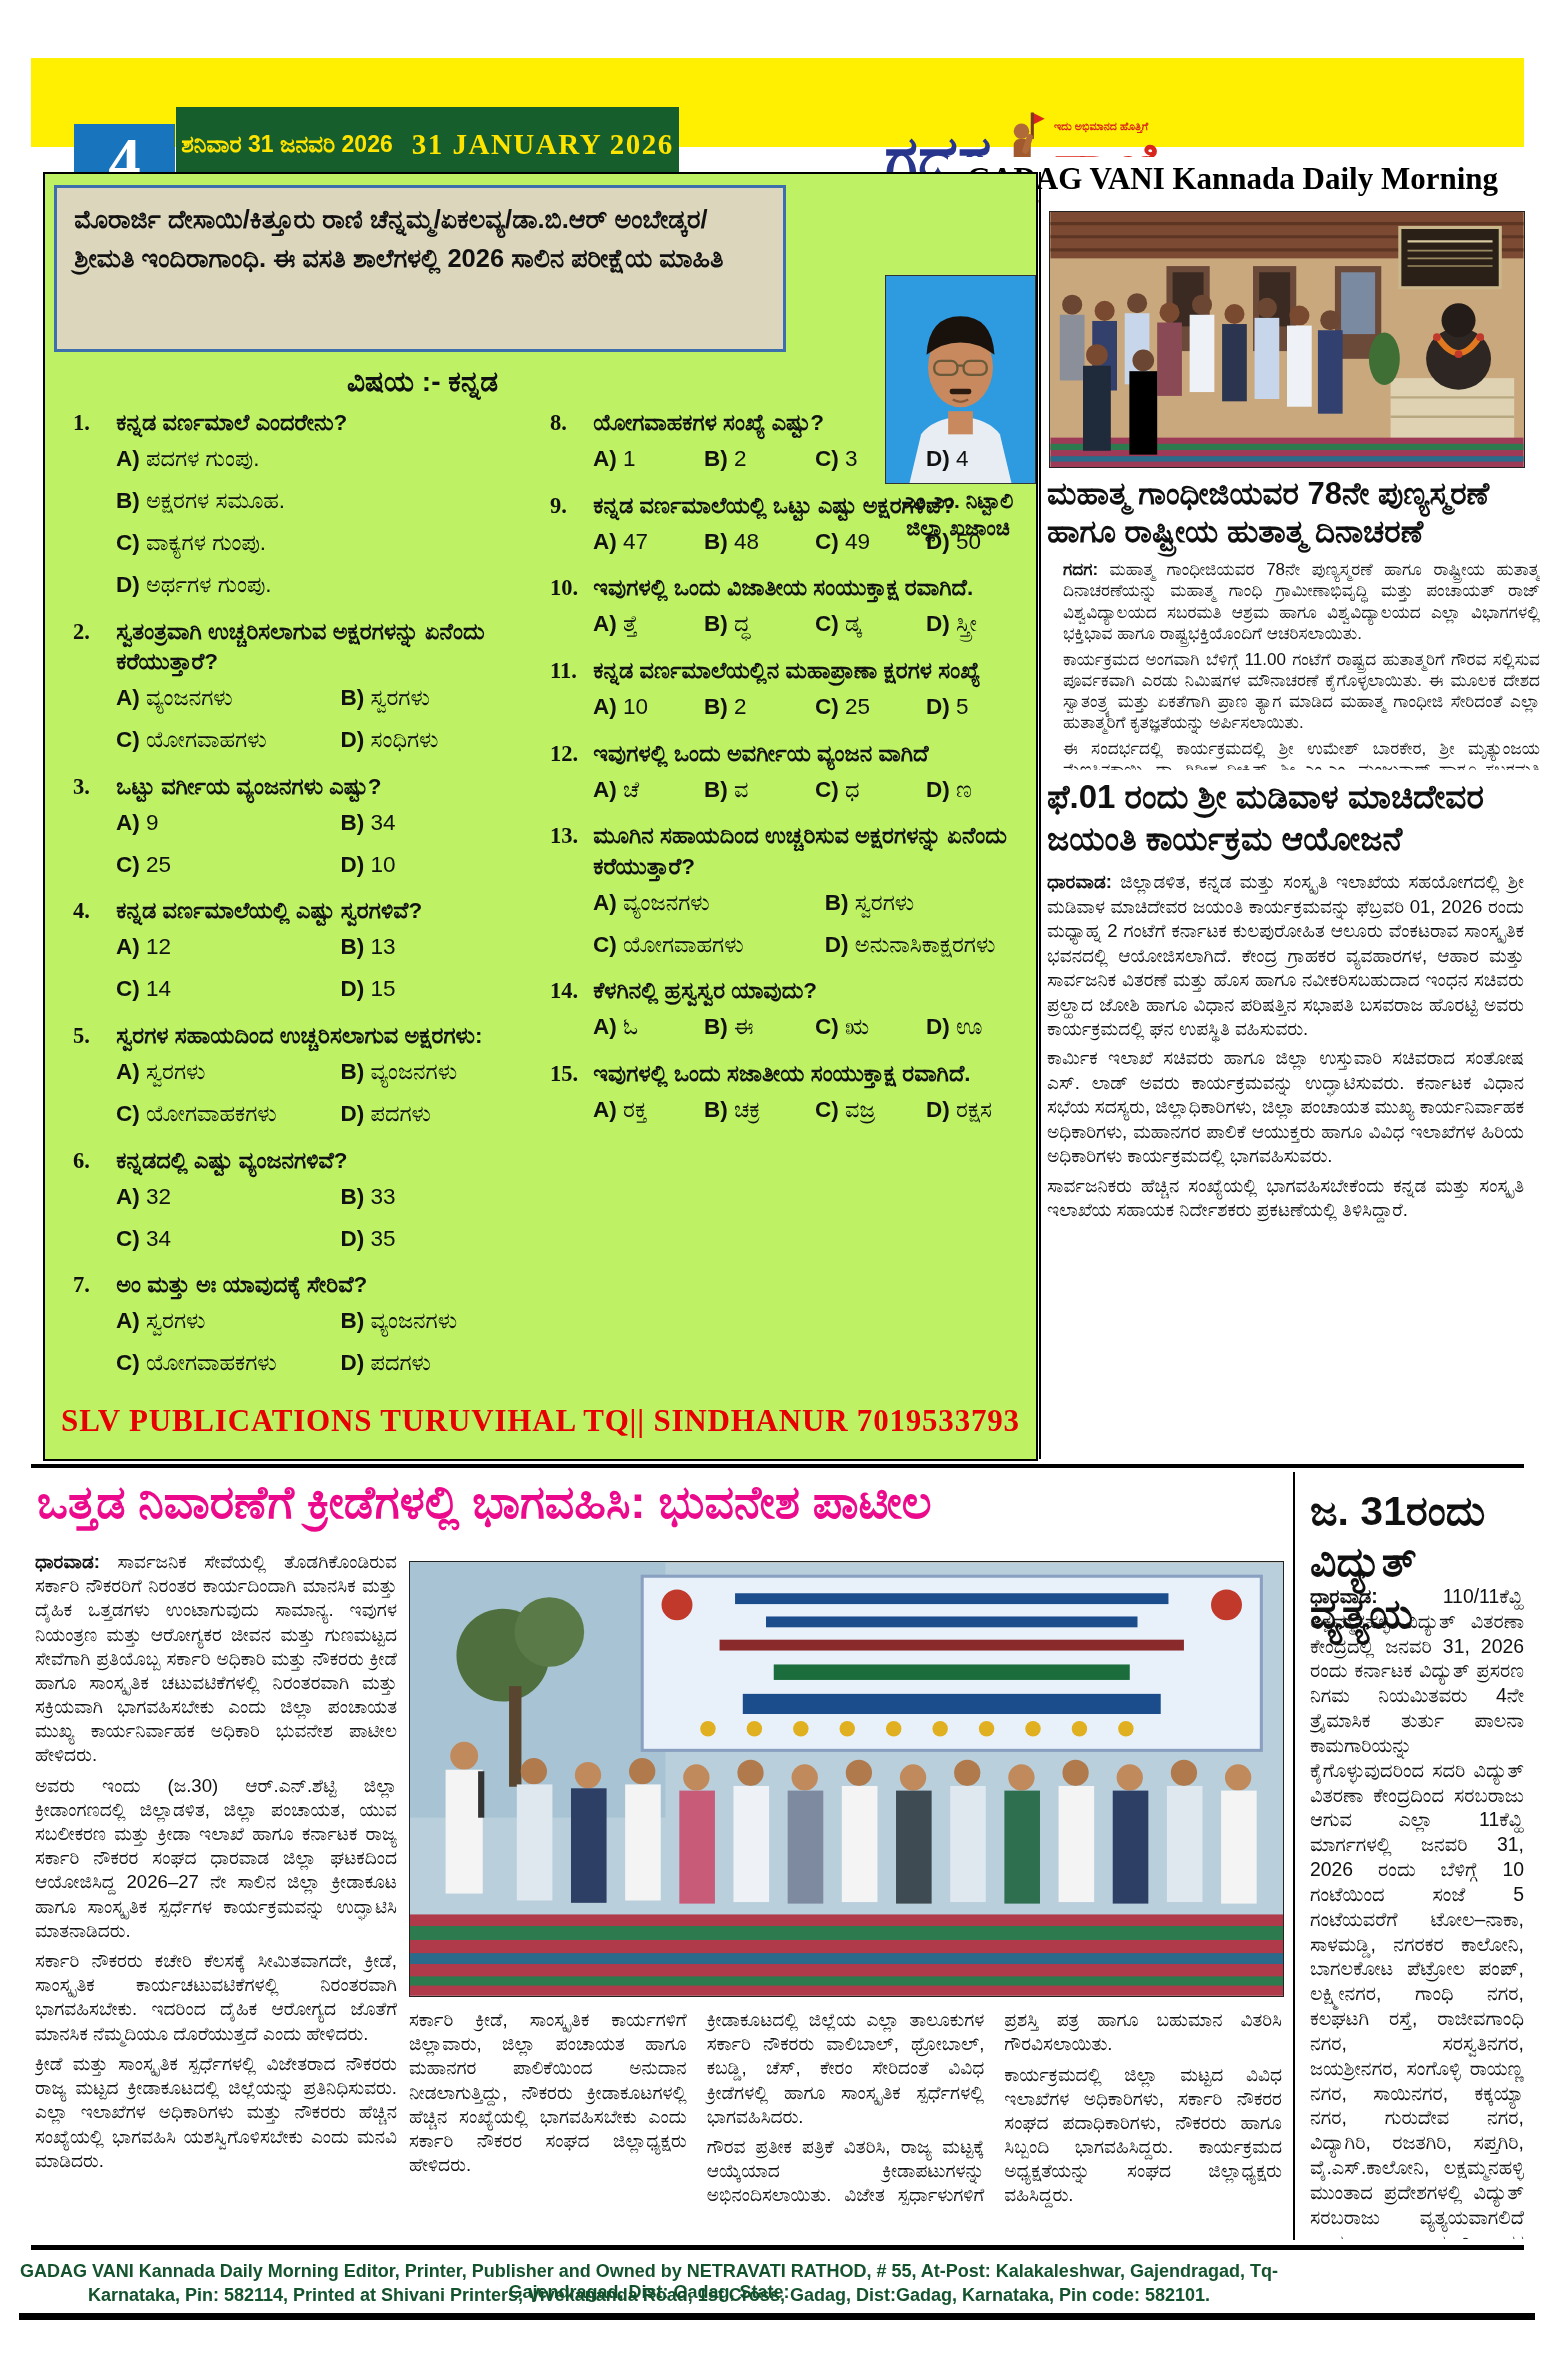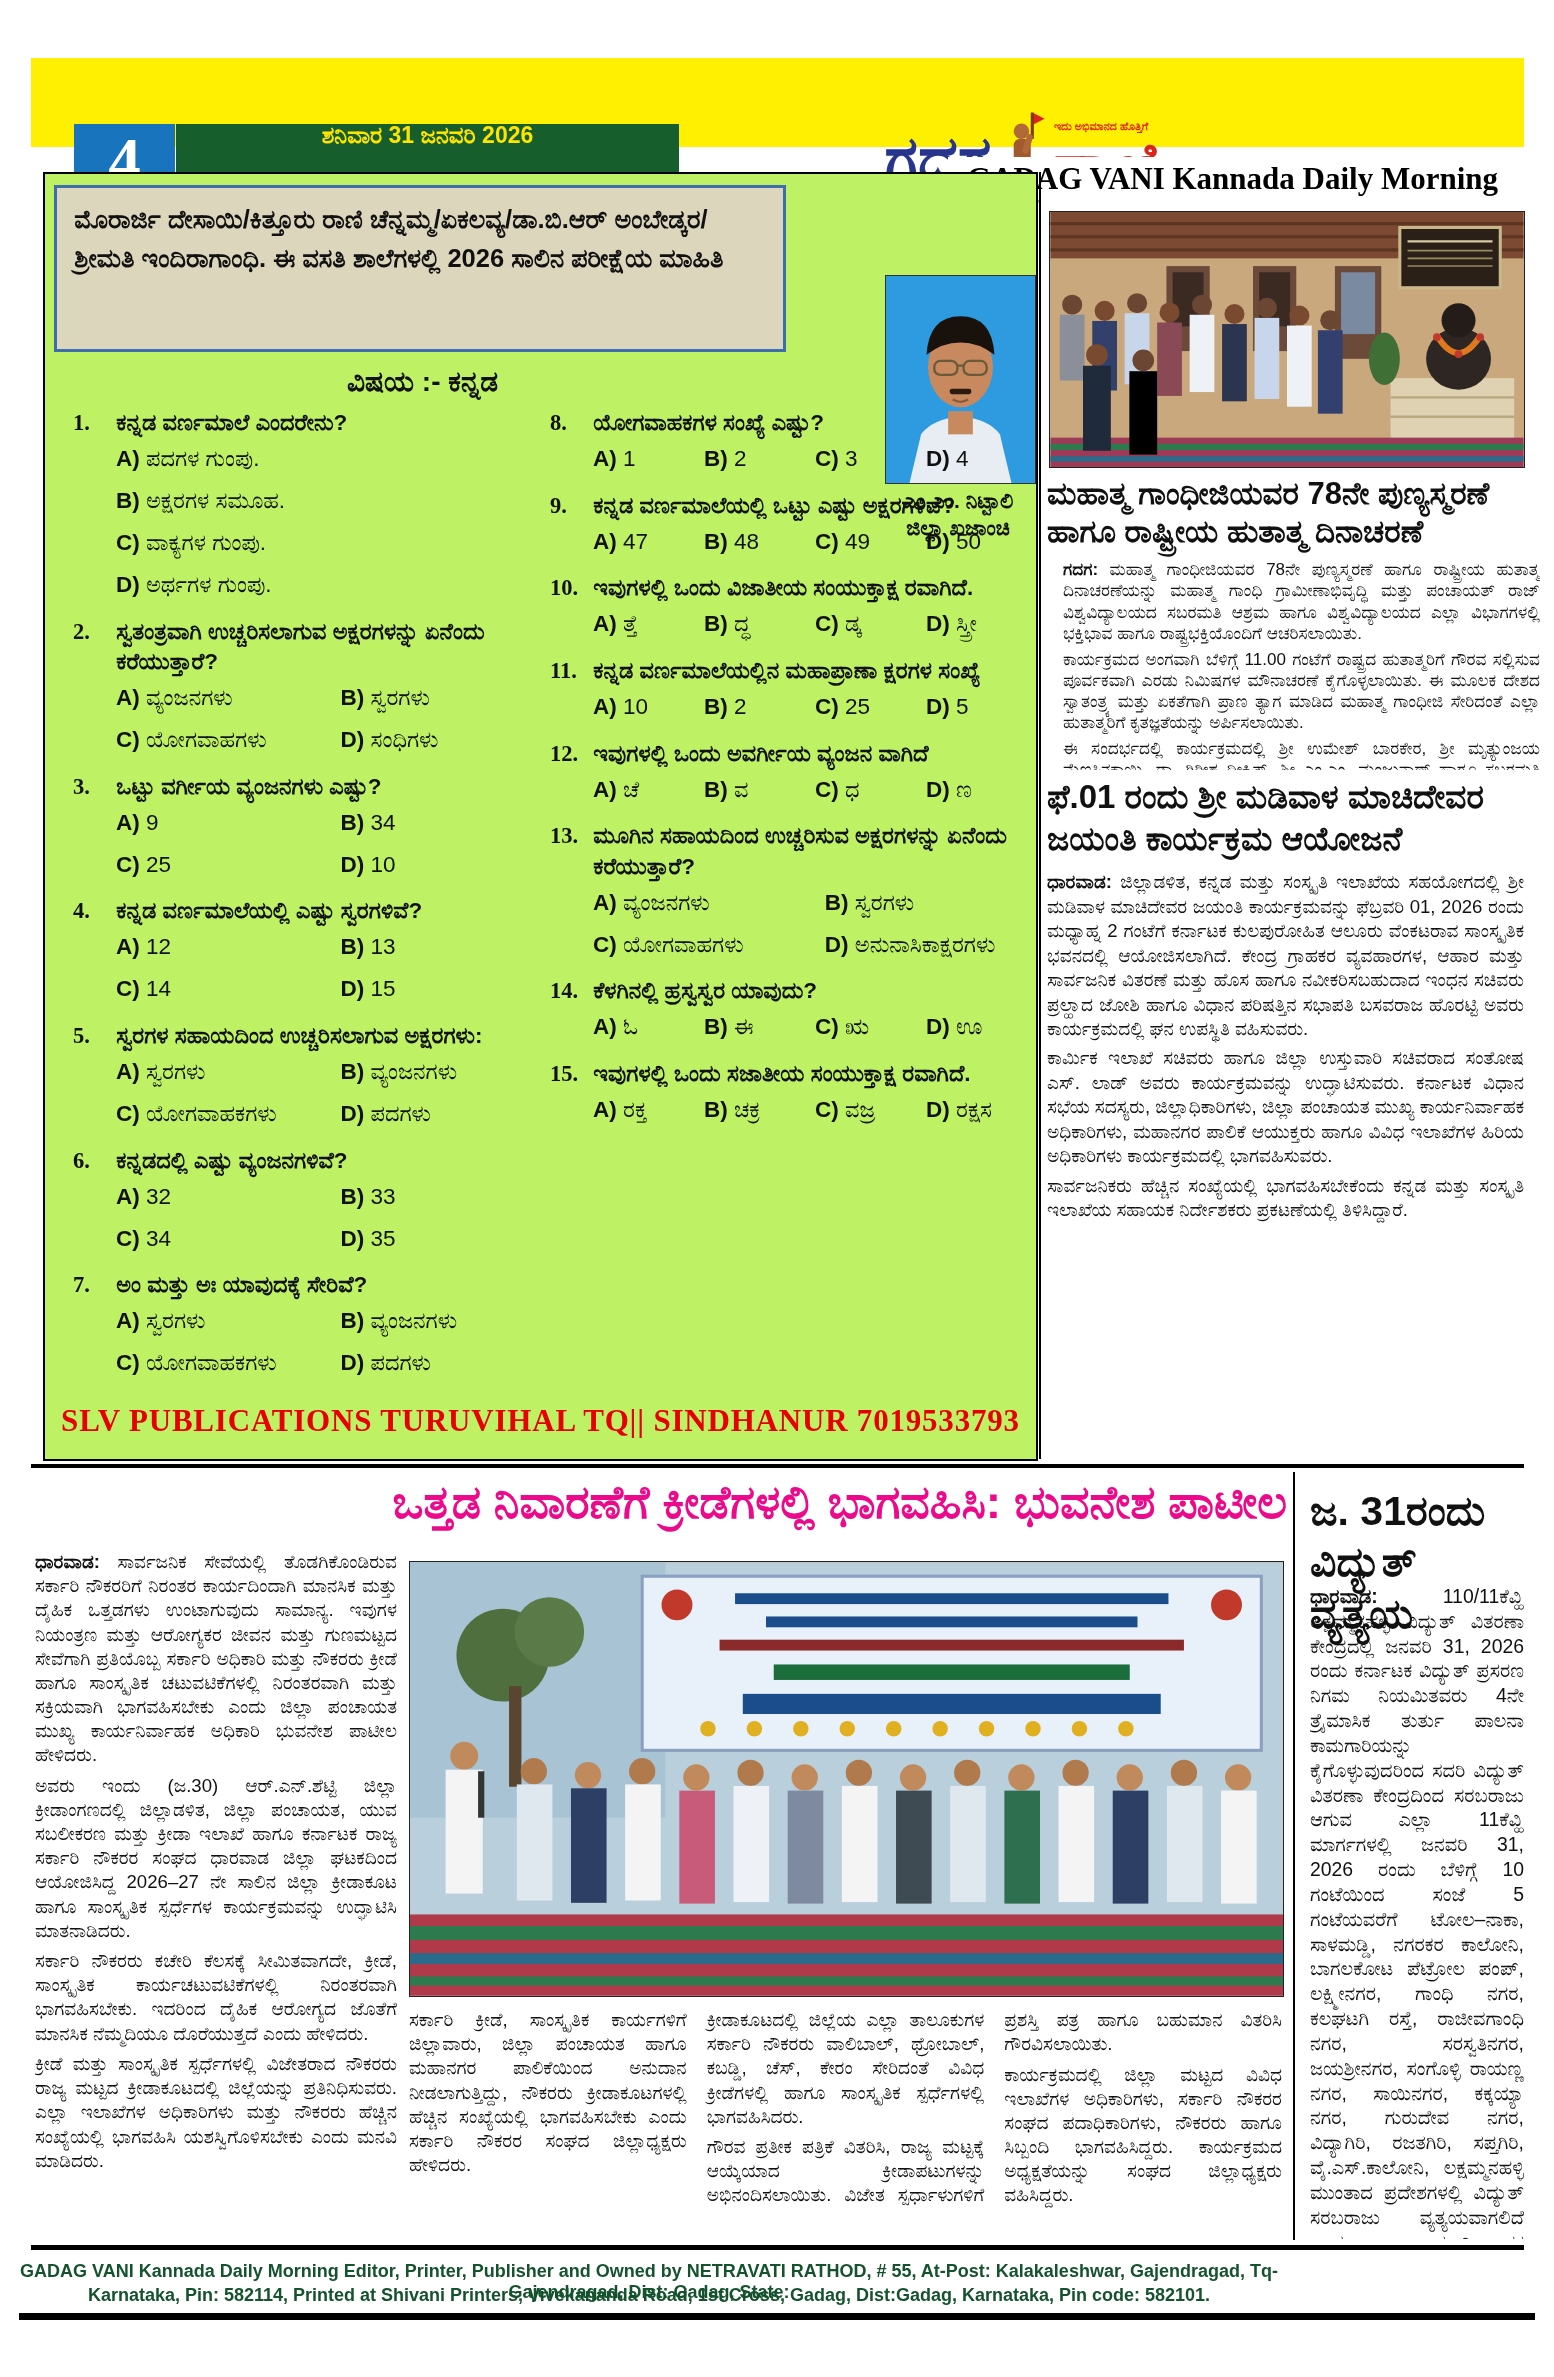--- a/index.html
+++ b/index.html
@@ -5,22 +5,22 @@
   html,body{margin:0;padding:0;background:#e8e8e8;}
   .page{position:relative;width:1555px;height:2377px;background:#ffffff;overflow:hidden;
         font-family:"Liberation Sans",sans-serif;color:#111;}
   .abs{position:absolute;}
 
   
   .head-strip{left:31px;top:58px;width:1493px;height:89px;background:#ffef00;}
   .pagenum{left:43px;top:66px;width:101px;height:74px;background:#1874bc;color:#fff;
            font-family:"Liberation Serif",serif;font-weight:bold;font-size:65px;
            display:flex;align-items:center;justify-content:center;}
-  .datebox{left:145px;top:66px;width:503px;height:74px;background:#165f2c;
-           display:flex;flex-direction:column;align-items:center;justify-content:center;gap:19px;}
+  .datebox{left:145px;top:49px;width:503px;height:74px;background:#165f2c;
+           display:flex;flex-direction:row;align-items:center;justify-content:center;gap:19px;}
   .date-kn{color:#ffe400;font-weight:bold;font-size:23px;}
   .date-en{color:#ffe400;font-weight:bold;font-size:29px;font-family:"Liberation Serif",serif;letter-spacing:1.5px;}
   .masthead{left:774px;top:48px;width:434px;height:105px;display:flex;align-items:center;justify-content:center;gap:6.2px;}
   .mast-kn1{color:#28358c;font-weight:bold;font-size:62px;line-height:1;}
   .mast-kn2{color:#d9261c;font-weight:bold;font-size:62px;line-height:1;}
   .mast-right{display:flex;flex-direction:column;align-items:flex-start;}
   .mast-tag{color:#d9261c;font-size:11px;font-weight:bold;margin-bottom:1.5px;}
   .title-strip{left:917px;top:99px;width:569px;height:43px;background:#ffffff;
                display:flex;align-items:center;justify-content:center;}
   .title-en{font-family:"Liberation Serif",serif;font-weight:bold;font-size:31px;color:#000;white-space:nowrap;}
@@ -54,21 +54,21 @@
   .photo1 svg,.photo3 svg{display:block;width:100%;height:100%;}
   .headline1{left:1047px;top:475px;width:477px;font-weight:bold;font-size:31px;line-height:1.22;}
   .article-body{font-size:17px;line-height:1.25;text-align:justify;}
   .article-body p{margin:0 0 4.6px 0;}
   .art1-body{left:1047px;top:559px;width:477px;height:211px;overflow:hidden;margin-left:16px;}
   .headline2{left:1047px;top:776px;width:477px;font-weight:bold;font-size:33px;line-height:1.28;}
   .art2-body{left:1047px;top:870px;width:477px;height:585px;overflow:hidden;font-size:18.6px;line-height:1.32;}
 
   
   .h-rule-1{left:31px;top:1464px;width:1493px;height:3.9px;background:#000;}
-  .pink-headline{left:37px;top:1475px;width:1250px;color:#ec0a8c;font-weight:bold;font-size:46px;white-space:nowrap;text-align:right;}
+  .pink-headline{left:37px;top:1475px;width:1250px;color:#ec0a8c;font-weight:bold;font-size:46px;white-space:nowrap;}
   .v-rule-2{left:1293px;top:1472px;width:2.3px;height:768px;background:#000;}
   .notice-headline{left:1310px;top:1486px;width:215px;font-weight:bold;font-size:41px;line-height:1.25;}
   .notice-body{left:1310px;top:1584px;width:214px;height:655px;overflow:hidden;font-size:19.4px;line-height:1.28;text-align:justify;}
   .bottom-col1{left:35px;top:1550px;width:362px;height:691px;overflow:hidden;font-size:18.6px;line-height:1.3;text-align:justify;}
   .photo3{left:409px;top:1561px;width:873px;height:434px;}
   .bottom-mid{left:409px;top:2008px;width:873px;height:231px;overflow:hidden;
               column-count:3;column-gap:20px;font-size:18.6px;line-height:1.3;text-align:justify;}
   .bottom-mid p,.bottom-col1 p,.notice-body p{margin:0 0 6.2px 0;}
 
   

